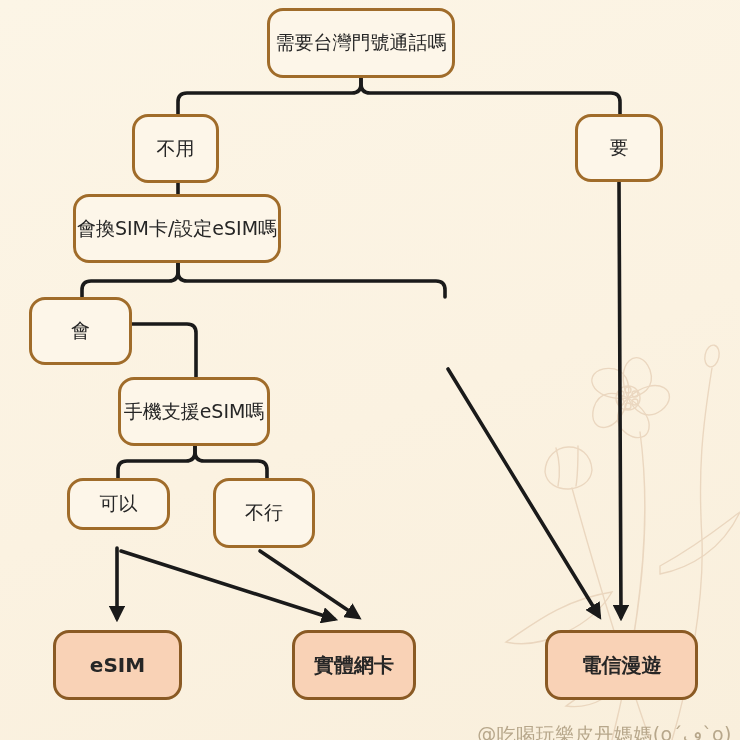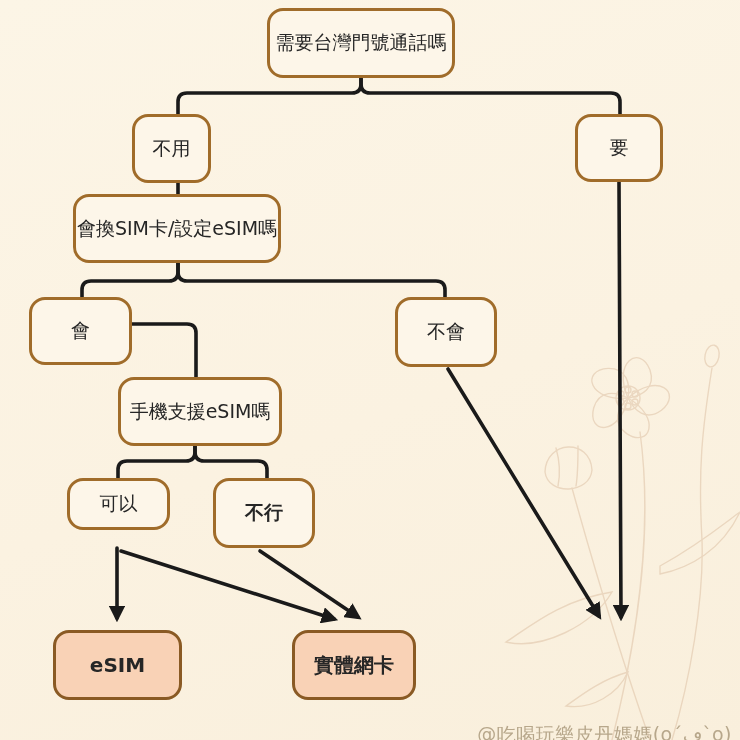--- a/index.html
+++ b/index.html
@@ -100,56 +100,56 @@
       <path d="M260 551 L358 617" marker-end="url(#arrow)"></path>
       <path d="M448 369 L599 616" marker-end="url(#arrow)"></path>
       <path d="M619 182 L621 617" marker-end="url(#arrow)"></path>
     </g>
   </svg>
 
   <div class="node" style="left:267px;top:8px;width:188px;height:70px;">
     <span>需要台灣門號通話嗎</span>
   </div>
 
-  <div class="node" style="left:132px;top:114px;width:79px;height:69px;">
+  <div class="node" style="left:132px;top:114px;width:87px;height:69px;">
     <span>不用</span>
   </div>
 
   <div class="node" style="left:575px;top:114px;width:88px;height:68px;">
     <span>要</span>
   </div>
 
   <div class="node" style="left:73px;top:194px;width:208px;height:69px;text-align:center;">
     <span>會換SIM卡/設定eSIM嗎</span>
   </div>
 
   <div class="node" style="left:29px;top:297px;width:103px;height:68px;">
     <span>會</span>
   </div>
 
-  <div class="node" style="left:395px;top:297px;width:102px;height:70px;">
-    <span>不會</span>
-  </div>
 
-  <div class="node" style="left:118px;top:377px;width:164px;height:69px;">
+  <div class="node" style="left:118px;top:377px;width:152px;height:69px;">
     <span>手機支援eSIM嗎</span>
   </div>
 
   <div class="node" style="left:67px;top:478px;width:103px;height:52px;">
     <span>可以</span>
   </div>
 
-  <div class="node" style="left:213px;top:478px;width:102px;height:70px;font-weight:bold;">
+  <div class="node" style="left:213px;top:478px;width:102px;height:70px;">
     <span>不行</span>
   </div>
 
   <div class="node terminal" style="left:53px;top:630px;width:129px;height:70px;">
     <span>eSIM</span>
   </div>
 
   <div class="node terminal" style="left:292px;top:630px;width:124px;height:70px;">
     <span>實體網卡</span>
   </div>
 
+  <div class="node terminal" style="left:545px;top:630px;width:153px;height:70px;">
+    <span>電信漫遊</span>
+  </div>
 
   <div class="watermark">@吃喝玩樂皮丹媽媽(o´ڡ`o)</div>
 
 </div>
 
 </body></html>

